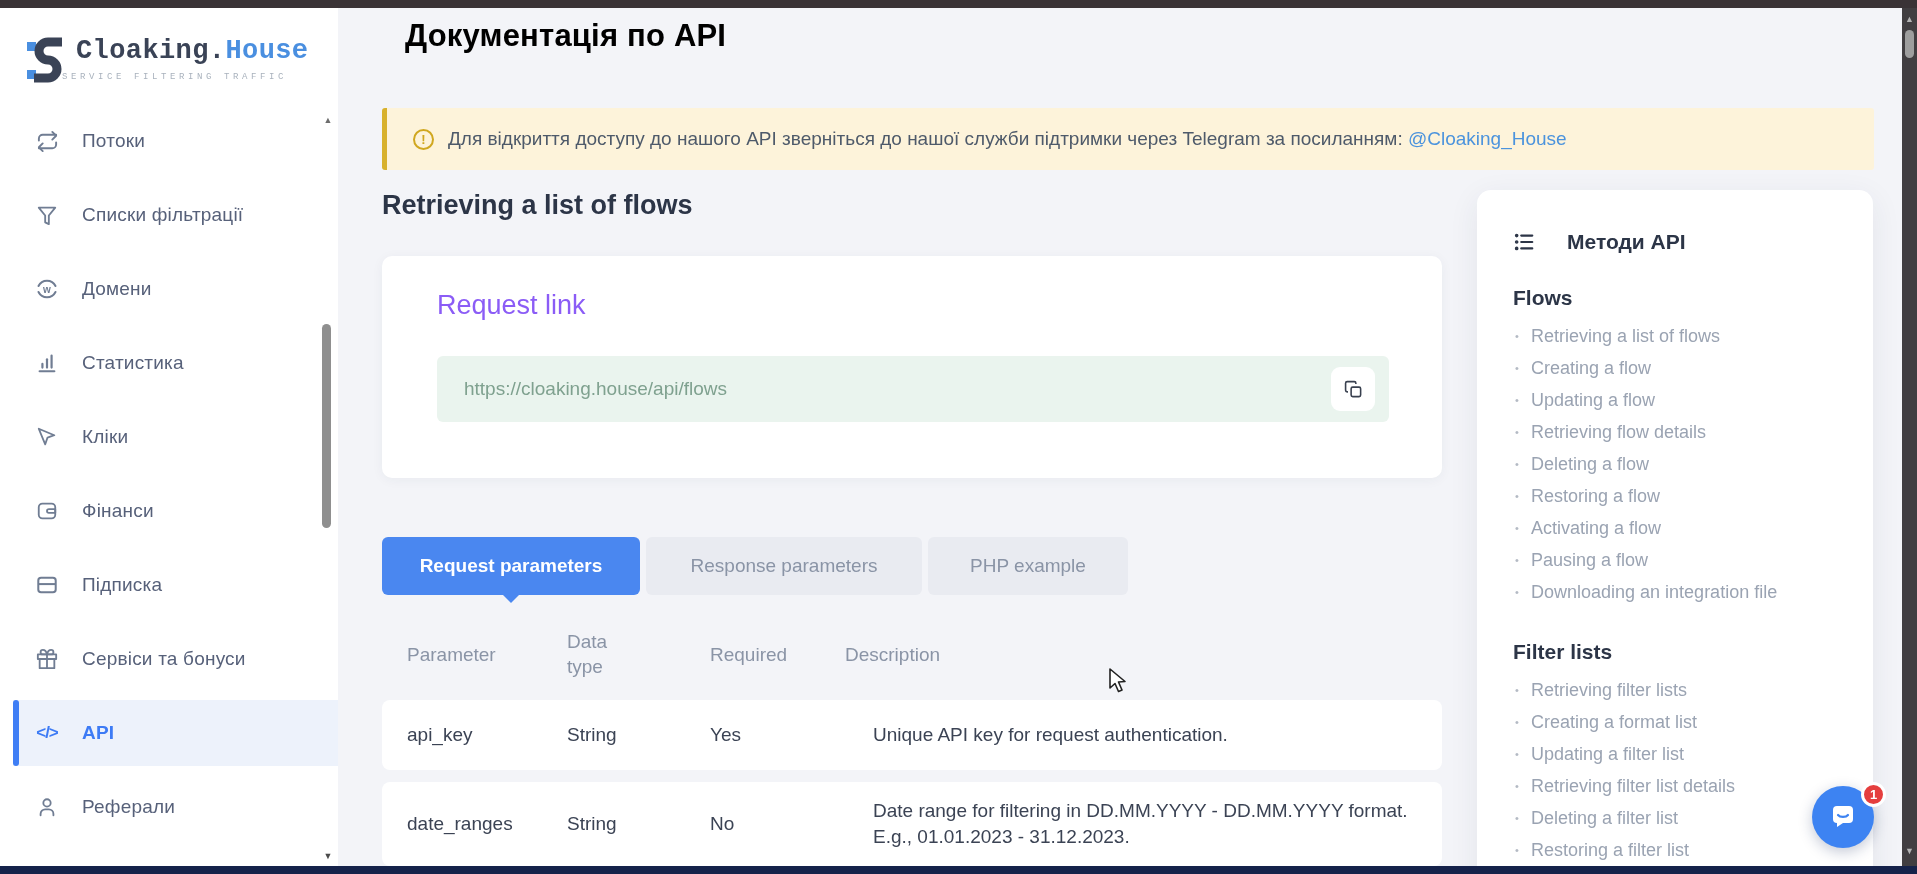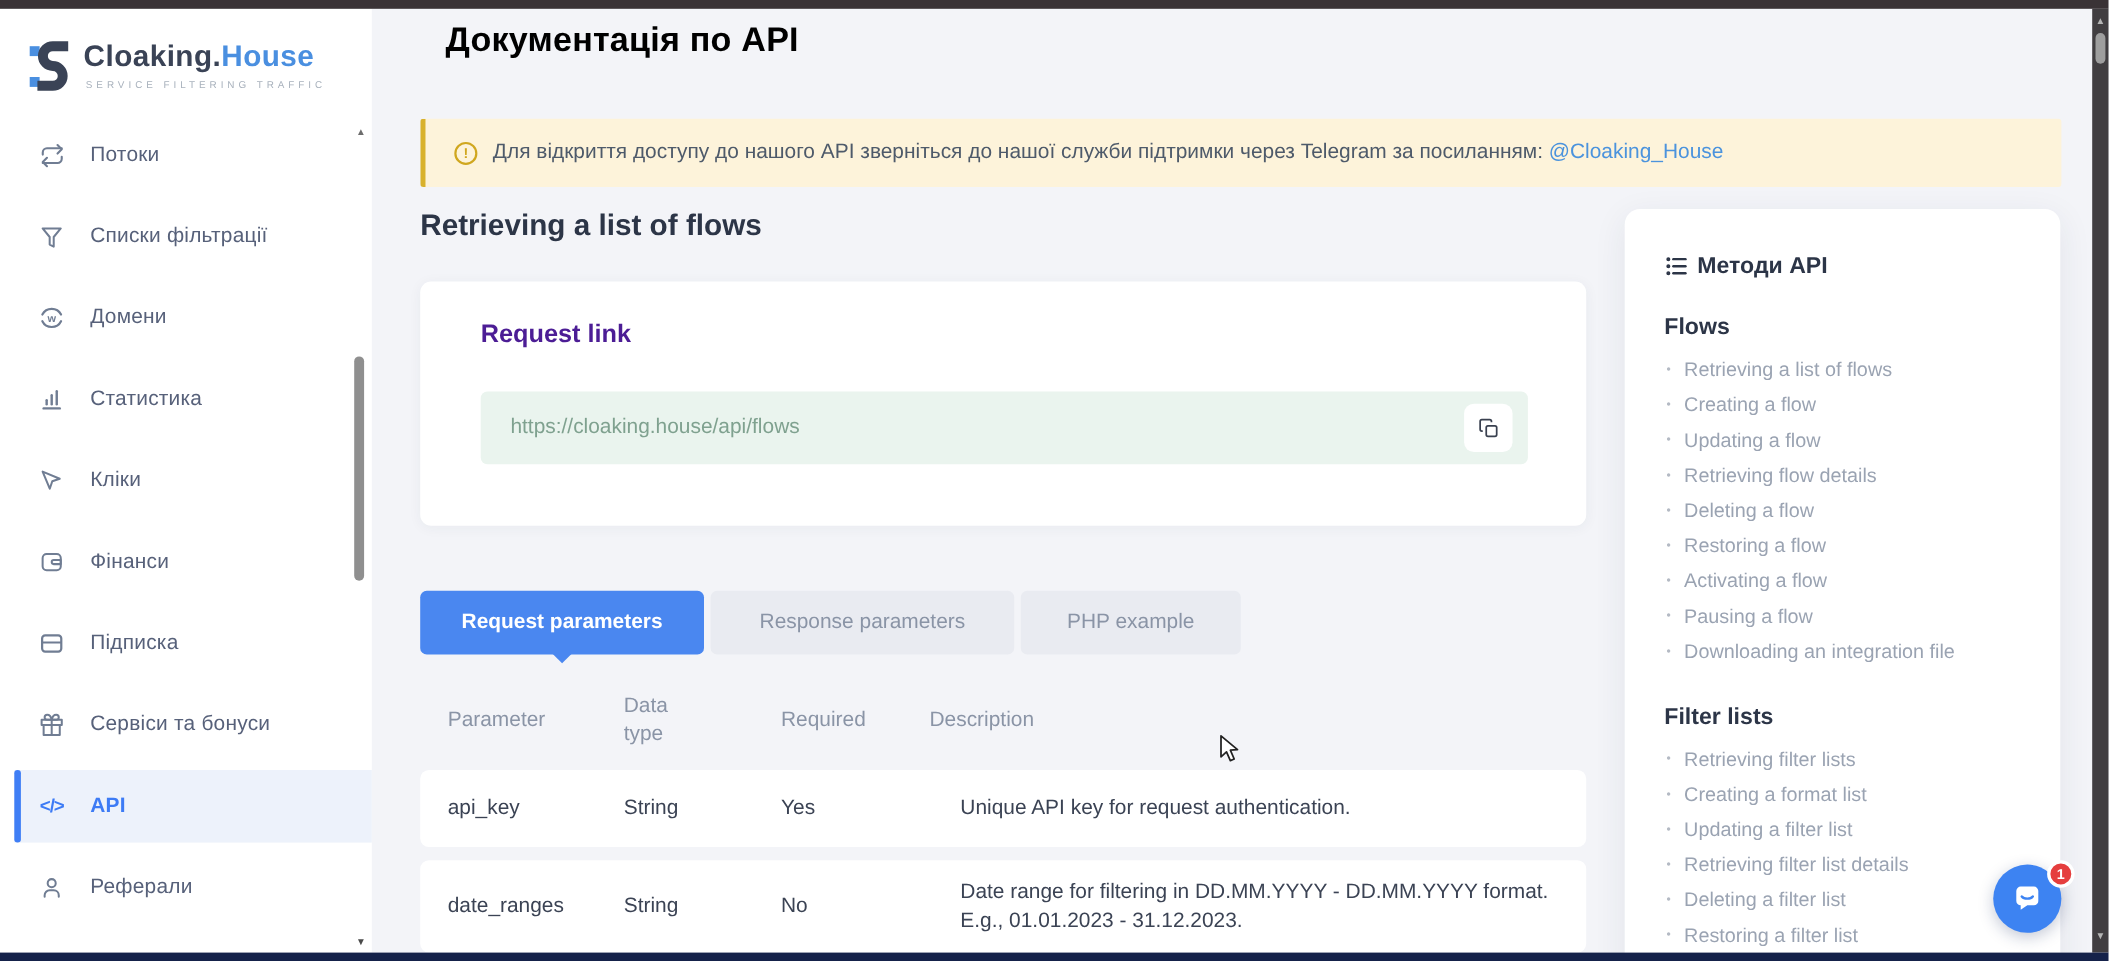--- a/index.html
+++ b/index.html
@@ -12,25 +12,25 @@
   }
   
   .top-strip   { position:absolute; left:0; top:0;     width:1917px; height:8px;  background:#3a3336; z-index:40; }
   .bottom-strip{ position:absolute; left:0; top:866px; width:1917px; height:8px;  background:#15224a; z-index:40; }
   .right-scroll{ position:absolute; left:1902px; top:8px; width:15px; height:858px; background:#413e41; z-index:38; }
   .right-scroll .sarr { position:absolute; left:0; width:15px; text-align:center; color:#b5b5b5; font-size:9px; line-height:14px; cursor:pointer; }
   .right-scroll .thumb{ position:absolute; left:3px; top:22px; width:9px; height:28px; background:#9e9e9e; border-radius:5px; cursor:pointer; }
 
   
   .sidebar { position:absolute; left:0; top:8px; width:338px; height:858px; background:#ffffff; z-index:5; }
-  .logo { position:absolute; left:26px; top:24px; width:280px; height:64px; cursor:pointer; }
+  .logo { position:absolute; left:26px; top:24px; width:280px; height:64px; cursor:pointer;font-family:Liberation Mono, monospace; }
   .logo-mark { position:absolute; left:0; top:2px; }
   .logo-name { position:absolute; left:50px; top:4px; font-size:27px; font-weight:700; letter-spacing:.4px; color:#3a4356; }
   .logo-name .blue { color:#4a8fe0; }
-  .logo-sub { position:absolute; left:52px; top:40px; font-size:9px; letter-spacing:3.6px; color:#a9b2bd; font-weight:500; }
+  .logo-sub { position:absolute; left:36px; top:40px; font-size:9px; letter-spacing:3.6px; color:#a9b2bd; font-weight:500; }
 
   .nav { position:absolute; left:0; top:96px; width:338px; }
   .nav-item { position:relative; height:74px; cursor:pointer; }
   .nav-item .hl  { display:none; }
   .nav-item .bar { display:none; }
   .nav-item .ic  { position:absolute; left:34px; top:50%; transform:translateY(-50%); width:26px; height:26px; color:#707d93; display:flex; align-items:center; justify-content:center; }
   .nav-item .lbl { position:absolute; left:82px; top:50%; transform:translateY(-50%); font-size:19px; color:#57617a; font-weight:500; letter-spacing:.2px; white-space:nowrap; }
   .nav-item.active .hl  { display:block; position:absolute; left:13px; top:4px; right:0; bottom:4px; background:#edf2fb; }
   .nav-item.active .bar { display:block; position:absolute; left:13px; top:4px; bottom:4px; width:6px; background:#3f7ef5; border-radius:3px; z-index:2; }
   .nav-item.active .ic  { color:#3d7bf5; z-index:2; }
@@ -45,21 +45,21 @@
   
   .page-title { position:absolute; left:405px; top:18px; font-size:31px; font-weight:800; color:#000000; letter-spacing:.2px; }
   .banner { position:absolute; left:382px; top:108px; width:1492px; height:62px; background:#fdf3da; border-left:5px solid #d8b12c; border-radius:3px; display:flex; align-items:center; }
   .banner .info { flex:none; margin-left:26px; width:21px; height:21px; border:2px solid #d0a71f; border-radius:50%; color:#d0a71f; font-weight:700; font-size:13px; display:flex; align-items:center; justify-content:center; }
   .banner .txt { margin-left:14px; font-size:19px; color:#4e5a6a; }
   .banner .link { color:#4b93dd; cursor:pointer; }
 
   .section-title { position:absolute; left:382px; top:190px; font-size:27px; font-weight:800; color:#2c3547; }
 
   .card1 { position:absolute; left:382px; top:256px; width:1060px; height:222px; background:#fff; border-radius:10px; box-shadow:0 2px 12px rgba(40,50,80,.05); }
-  .card1 .c1-title { position:absolute; left:55px; top:34px; font-size:23px; font-weight:700; color:#4c1d95; }
+  .card1 .c1-title { position:absolute; left:55px; top:34px; font-size:27px; font-weight:400; color:#8b5cf6; }
   .urlfield { position:absolute; left:55px; top:100px; width:952px; height:66px; background:#eaf4ee; border-radius:6px; cursor:text; }
   .urlfield .url { position:absolute; left:27px; top:0; height:66px; display:flex; align-items:center; font-size:19px; color:#7fa18f; }
   .copybtn { position:absolute; right:14px; top:11px; width:44px; height:44px; background:#fff; border-radius:9px; display:flex; align-items:center; justify-content:center; color:#39404f; cursor:pointer; }
 
   .tabs { position:absolute; left:382px; top:537px; display:flex; gap:6px; }
   .tab { height:58px; display:flex; align-items:center; justify-content:center; font-size:19px; border-radius:6px; background:#e9ebf1; color:#8a94a6; cursor:pointer; }
   .tab.t1 { width:258px; }
   .tab.t2 { width:276px; }
   .tab.t3 { width:200px;text-align:center; }
   .tab.active { background:#4a87f0; color:#fff; font-weight:700; position:relative; }
@@ -71,21 +71,21 @@
   .thead .col2 { width:66px; line-height:1.3; }
 
   .trow { position:absolute; left:382px; width:1060px; background:#fff; border-radius:8px; }
   .trow .td { position:absolute; top:50%; transform:translateY(-50%); font-size:19px; color:#3b4354; }
   .trow .desc { width:545px; line-height:1.35;margin-left:28px; }
   .row1 { top:700px; height:70px; }
   .row2 { top:782px; height:84px; }
 
   
   .methods { position:absolute; left:1477px; top:190px; width:396px; height:700px; background:#fff; border-radius:14px; box-shadow:0 8px 30px rgba(40,50,80,.08); padding:40px 24px 0 36px; overflow:hidden; }
-  .m-head { display:flex; align-items:center; gap:8px; font-size:21px; font-weight:800; color:#2c3547; }
+  .m-head { display:flex; align-items:center; gap:32px; font-size:21px; font-weight:800; color:#2c3547; }
   .m-head .mh-ic { color:#2c3547; display:flex; }
   .m-group { font-size:21px; font-weight:800; color:#2c3547; margin:32px 0 10px; }
   .m-list { list-style:none; }
   .m-item { position:relative; padding-left:18px; font-size:18px; color:#9aa3b2; line-height:32px; cursor:pointer; white-space:nowrap; }
   .m-item::before { content:"•"; position:absolute; left:2px; top:0; color:#b4bac4; font-size:11px; }
 
   
   .chat { position:absolute; left:1812px; top:786px; width:62px; height:62px; border-radius:50%; background:#3d83f2; z-index:36; display:flex; align-items:center; justify-content:center; cursor:pointer; box-shadow:0 4px 14px rgba(20,40,90,.25); }
   .chat-badge { position:absolute; left:1861px; top:782px; width:25px; height:25px; background:#e53e3e; border:3px solid #fff; border-radius:50%; color:#fff; font-size:13px; font-weight:700; display:flex; align-items:center; justify-content:center; z-index:37; }
 

